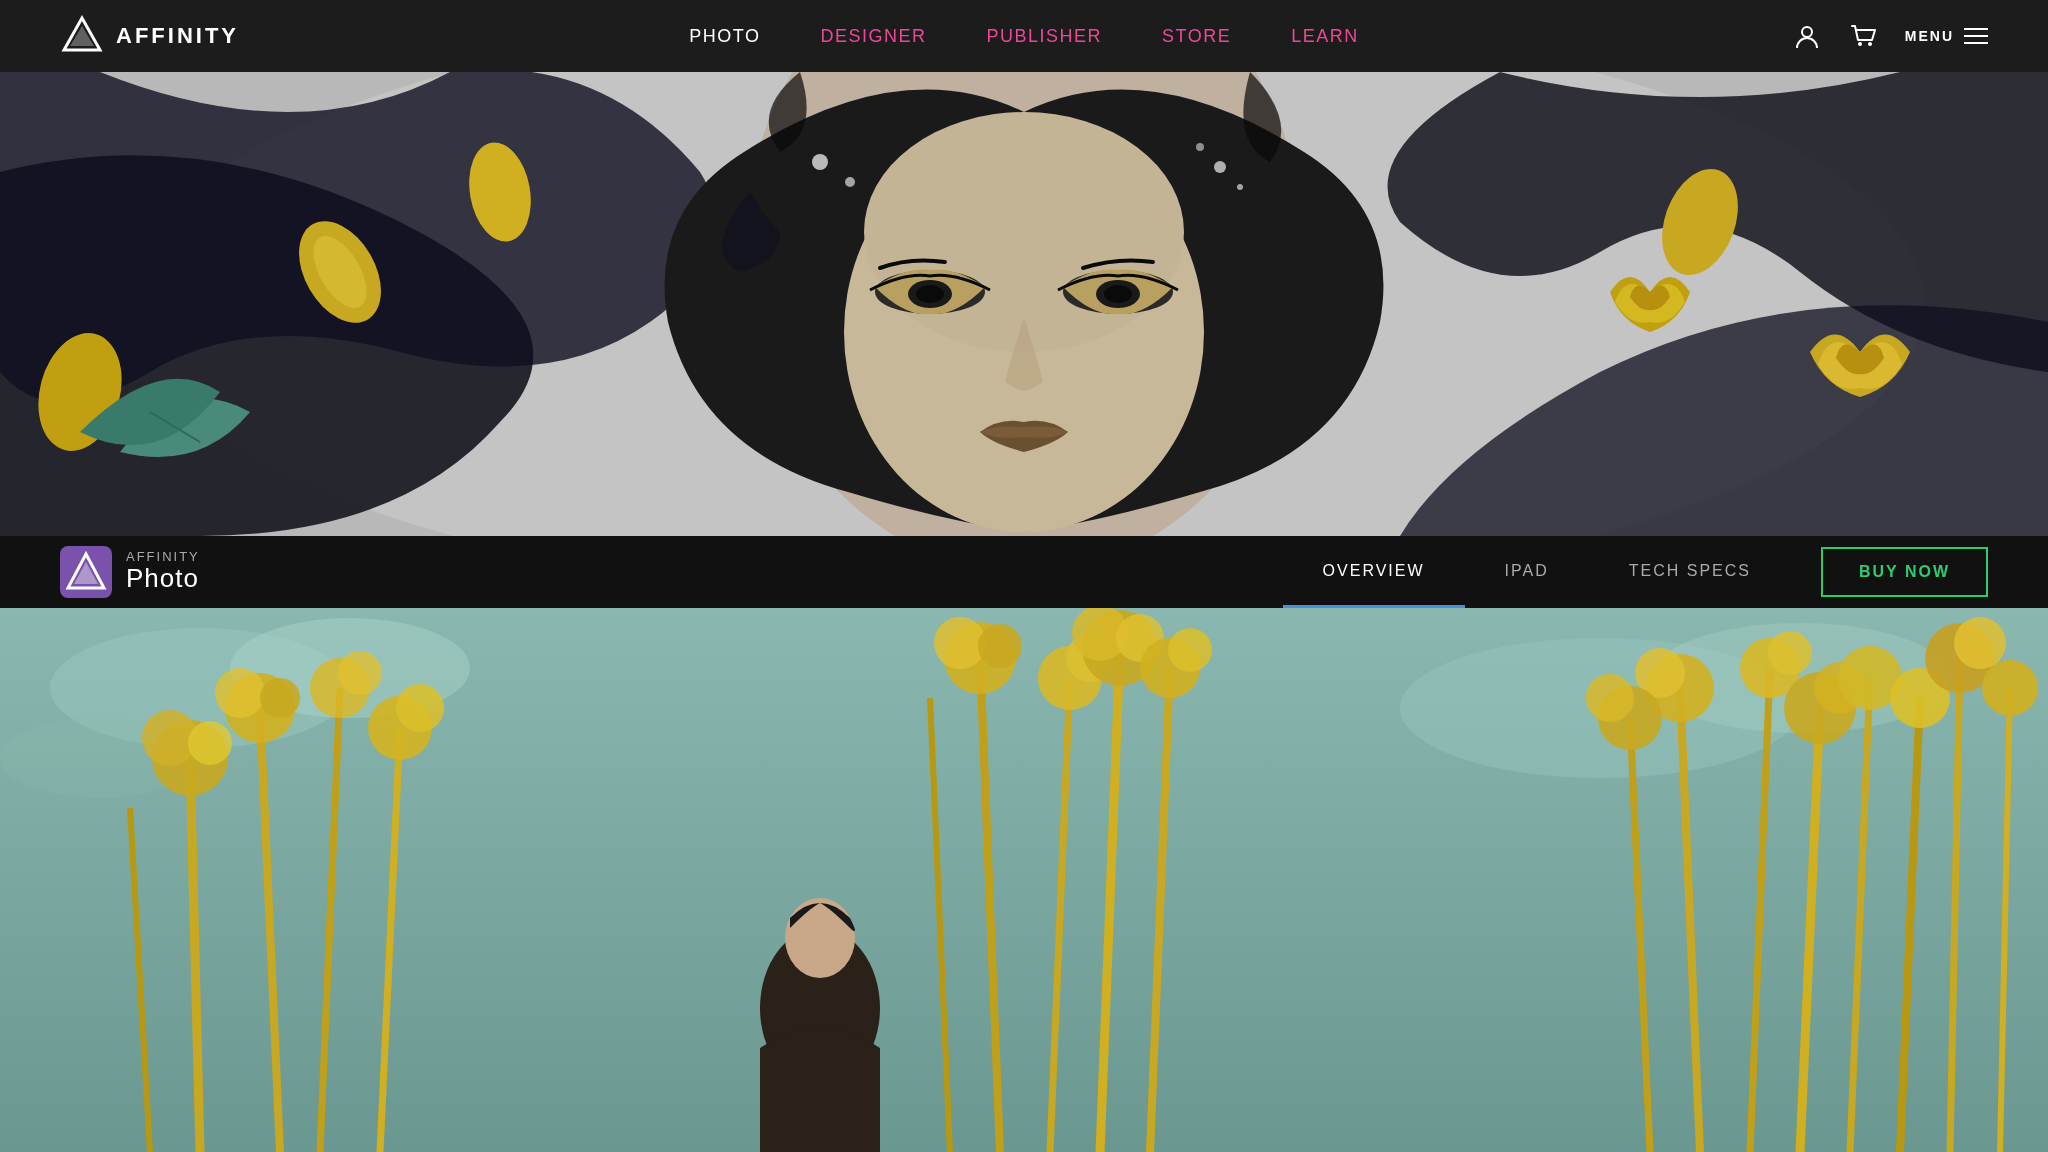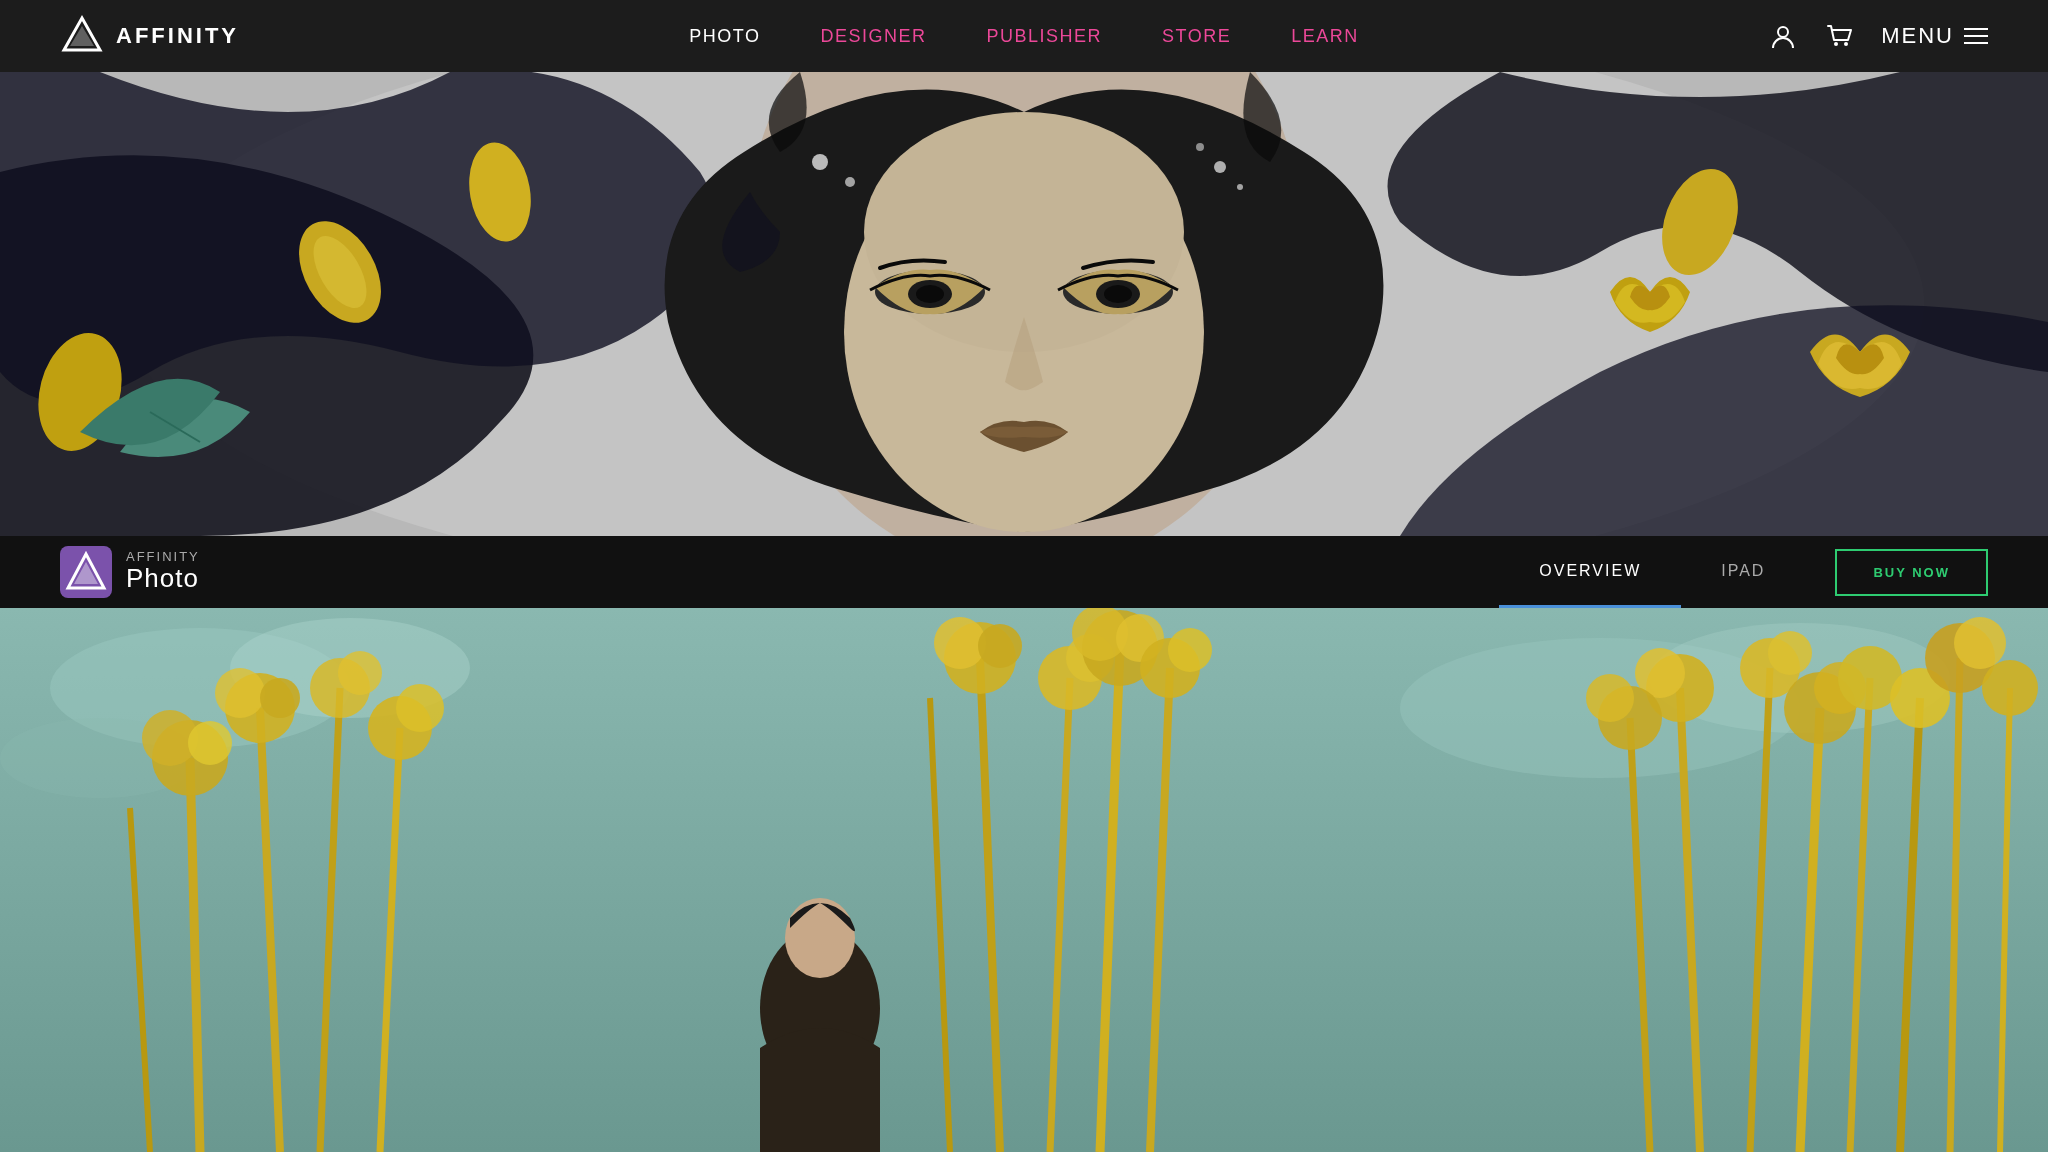--- a/index.html
+++ b/index.html
@@ -80,22 +80,22 @@
       cursor: pointer;
       display: flex;
       align-items: center;
     }
 
     .menu-btn {
       display: flex;
       align-items: center;
       gap: 10px;
       color: #ffffff;
-      font-size: 22px;
-      font-weight: 400;
+      font-size: 14px;
+      font-weight: 700;
       letter-spacing: 2px;
       cursor: pointer;
     }
 
     .menu-lines {
       display: flex;
       flex-direction: column;
       gap: 5px;
     }
 
@@ -202,21 +202,21 @@
       color: #ffffff;
       border-bottom: 3px solid #4a90d9;
     }
 
     .buy-now-btn {
       margin-left: 30px;
       padding: 14px 36px;
       border: 2px solid #2ecc71;
       color: #2ecc71;
       background: transparent;
-      font-size: 13px;
+      font-size: 16px;
       font-weight: 600;
       letter-spacing: 2px;
       text-transform: uppercase;
       cursor: pointer;
     }
 
     
     .content-section {
       position: absolute;
       top: 608px;
@@ -390,20 +390,21 @@
     </svg>
     <div class="sub-logo-text">
       <span class="sub-logo-affinity">AFFINITY</span>
       <span class="sub-logo-photo">Photo</span>
     </div>
   </div>
 
   <div class="sub-nav-links">
     <a class="sub-nav-link active">OVERVIEW</a>
     <a class="sub-nav-link">IPAD</a>
+    <a class="sub-nav-link">TECH SPECS</a>
   </div>
 
   <button class="buy-now-btn">BUY NOW</button>
 </nav>
 
 <div class="content-section">
   <div class="content-bg">
     <svg class="content-canvas" viewBox="0 0 2048 544" preserveAspectRatio="xMidYMid slice">
       <defs>
         <linearGradient id="skyGrad" x1="0%" y1="0%" x2="0%" y2="100%">

